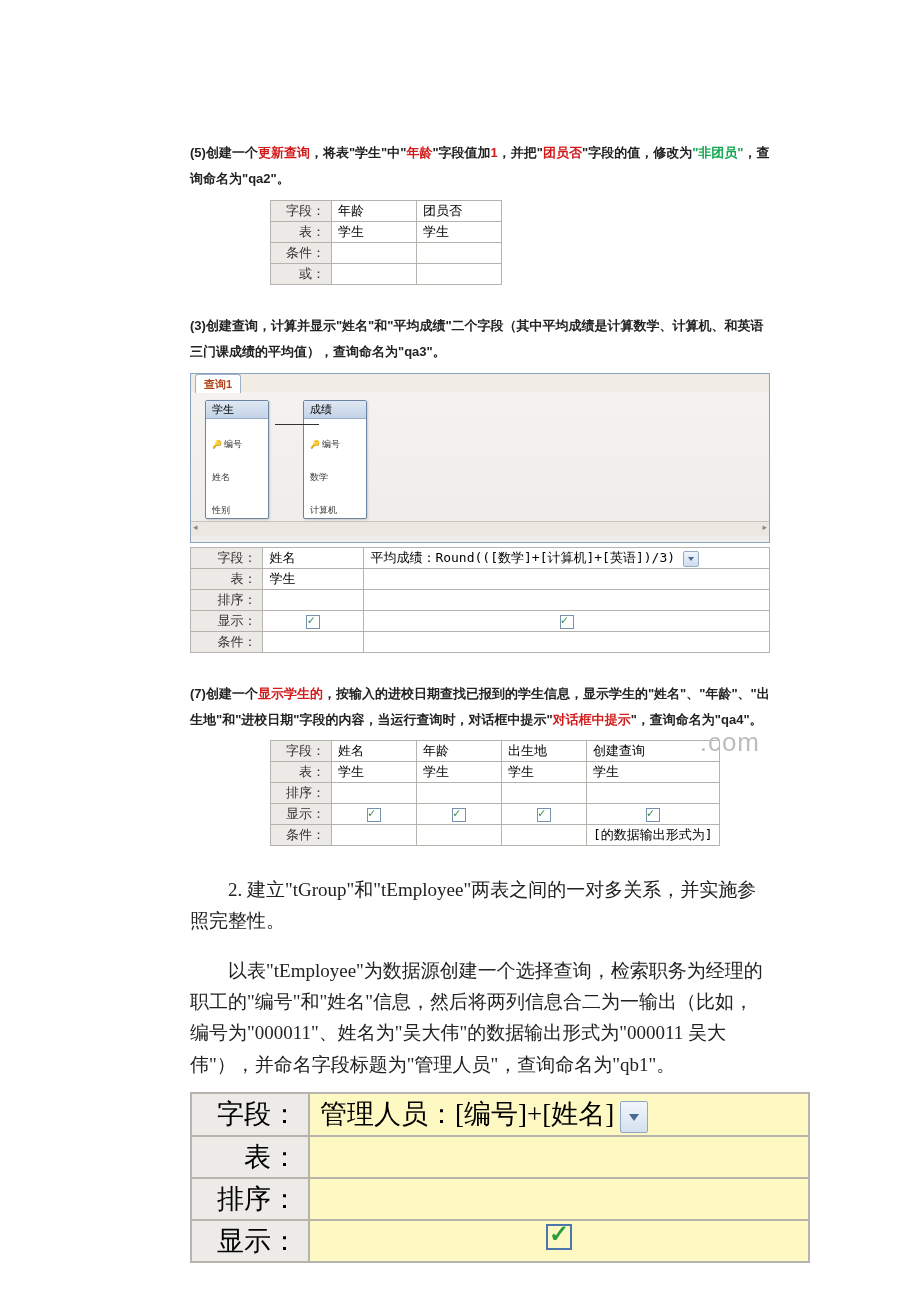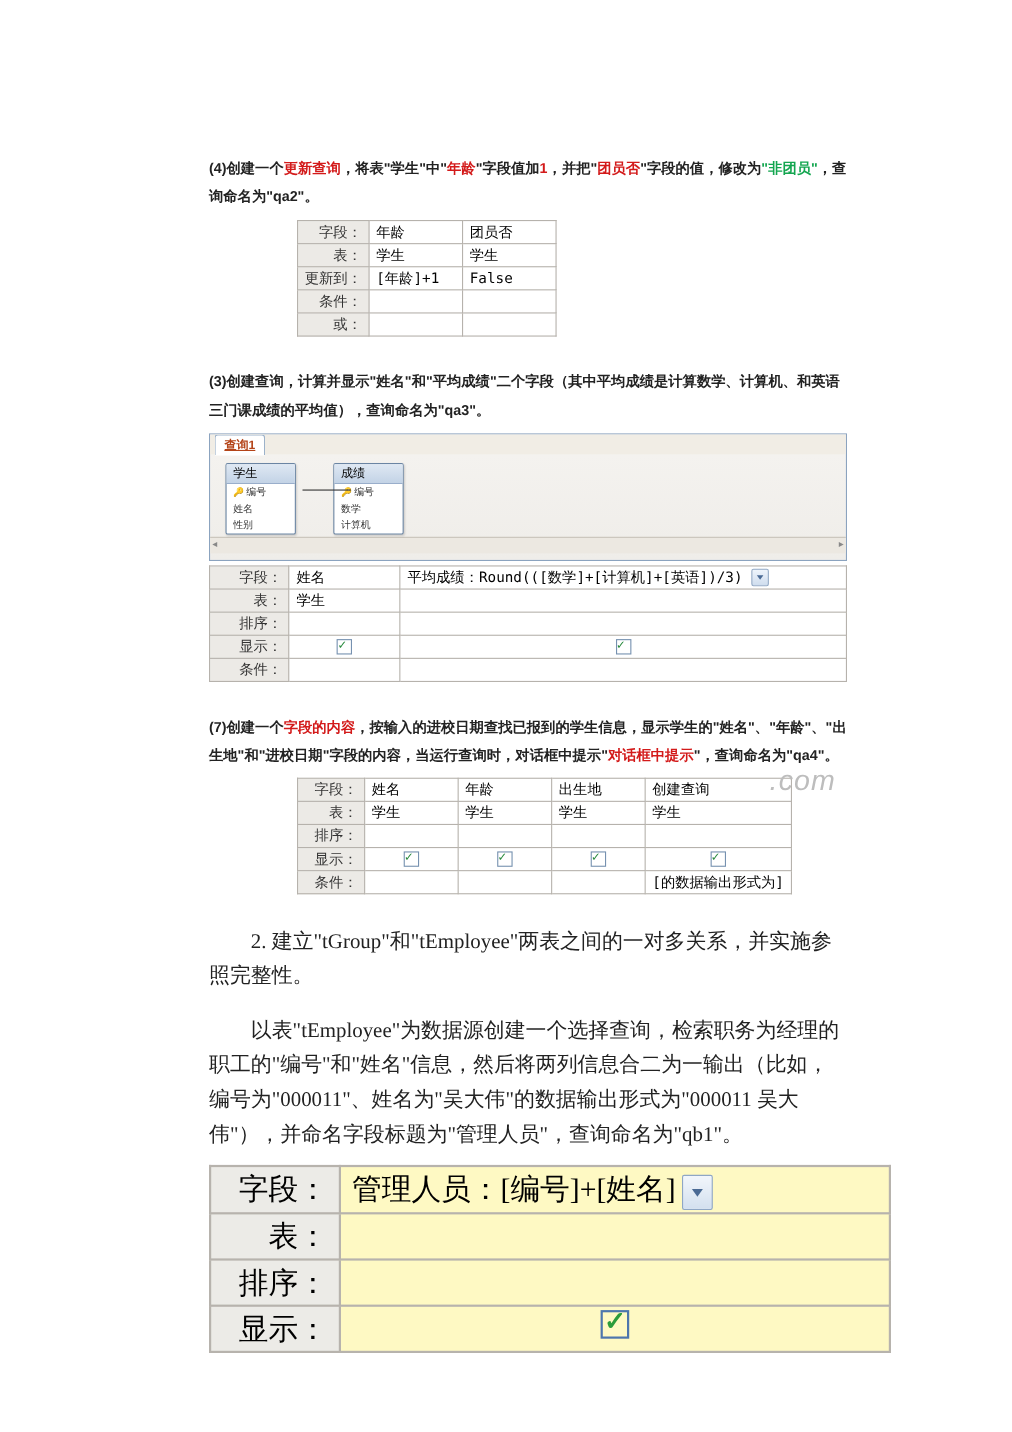--- a/index.html
+++ b/index.html
@@ -68,21 +68,20 @@
     height: 18px;
     padding: 0 8px;
     background: #fff;
     border: 1px solid #9cb2ca;
     border-bottom: none;
     border-radius: 3px 3px 0 0;
     font-size: 11px;
     line-height: 18px;
     color: #b44418;
     font-weight: bold;
-    text-decoration: underline;
   }
   .dpanel {
     display: flex;
     gap: 34px;
     padding: 8px 14px 2px 14px;
     position: relative;
   }
   .tblbox {
     background: #fff;
     border: 1px solid #6b85a3;
@@ -94,20 +93,21 @@
   .tblbox .hdr {
     background: linear-gradient(#dfe8f3,#c3d3e6);
     padding: 1px 6px;
     border-bottom: 1px solid #99aecb;
     font-size: 11px;
   }
   .tblbox .fld {
     padding: 1px 6px;
     font-size: 9px;
     color: #333;
+    margin-top: 18px;
   }
   .fld .key { color: #c18a28; font-size: 8px; margin-right: 2px;}
   .connector {
     position: absolute;
     top: 28px;
     left: 84px;
     width: 44px;
     height: 10px;
   }
   .connector::before {
@@ -156,21 +156,20 @@
     top: 5px; left: 4px;
     border-left: 3px solid transparent;
     border-right: 3px solid transparent;
     border-top: 4px solid #4a6a94;
   }
   .watermark {
     position: relative;
     color: #bdbdbd;
     font-size: 26px;
     font-family: Arial, sans-serif;
-    font-style: italic;
     text-align: right;
     margin-top: -14px;
     margin-bottom: -18px;
     padding-right: 10px;
     pointer-events: none;
     letter-spacing: 1px;
   }
 
   
   .body-text {
@@ -232,40 +231,35 @@
     border-right: 5px solid transparent;
     border-top: 7px solid #4a6a94;
   }
 </style>
 </head>
 <body>
 
 <div class="page">
 
   <div class="instruction">
-    <span>(4)创建一个</span><span class="red">更新查询</span><span>，将表"</span><span>学生</span><span>"中"</span><span class="red">年龄</span><span>"字段值加</span><span class="red">1</span><span>，并把"</span><span class="red">团员否</span><span>"字段的值，修改为</span><span class="green">"非团员"</span><span>，查询命名为"qa2"。</span>
+    <span>(5)创建一个</span><span class="red">更新查询</span><span>，将表"</span><span>学生</span><span>"中"</span><span class="red">年龄</span><span>"字段值加</span><span class="red">1</span><span>，并把"</span><span class="red">团员否</span><span>"字段的值，修改为</span><span class="green">"非团员"</span><span>，查询命名为"qa2"。</span>
   </div>
 
   <div class="tbl-wrap">
     <table class="grid">
       <tbody>
           <tr>
             <td class="rowhdr">字段：</td>
             <td class="cell">年龄</td>
             <td class="cell">团员否</td>
           </tr>
       <tr>
             <td class="rowhdr">表：</td>
             <td class="cell">学生</td>
             <td class="cell">学生</td>
-          </tr>
-      <tr>
-            <td class="rowhdr">更新到：</td>
-            <td class="cell">[年龄]+1</td>
-            <td class="cell">False</td>
           </tr>
       <tr>
             <td class="rowhdr">条件：</td>
             <td class="cell"></td>
             <td class="cell"></td>
           </tr>
       <tr>
             <td class="rowhdr">或：</td>
             <td class="cell"></td>
             <td class="cell"></td>
@@ -327,21 +321,21 @@
       <tr>
             <td class="rowhdr">条件：</td>
             <td class="cell"></td>
             <td class="cell"></td>
           </tr>
     </tbody>
       </table>
   </div>
 
   <div class="instruction">
-    <span>(7)创建一个</span><span class="red">字段的内容</span><span>，按输入的进校日期查找已报到的学生信息，显示学生的"姓名"、"年龄"、"出生地"和"进校日期"字段的内容，当运行查询时，对话框中提示"</span><span class="red">对话框中提示</span><span>"，查询命名为"qa4"。</span>
+    <span>(7)创建一个</span><span class="red">显示学生的</span><span>，按输入的进校日期查找已报到的学生信息，显示学生的"姓名"、"年龄"、"出生地"和"进校日期"字段的内容，当运行查询时，对话框中提示"</span><span class="red">对话框中提示</span><span>"，查询命名为"qa4"。</span>
   </div>
   <div class="watermark">.com</div>
 
   <div class="tbl-wrap">
     <table class="grid">
       <tbody>
           <tr>
         <td class="rowhdr">字段：</td>
         <td class="cell">姓名</td>
         <td class="cell">年龄</td>

